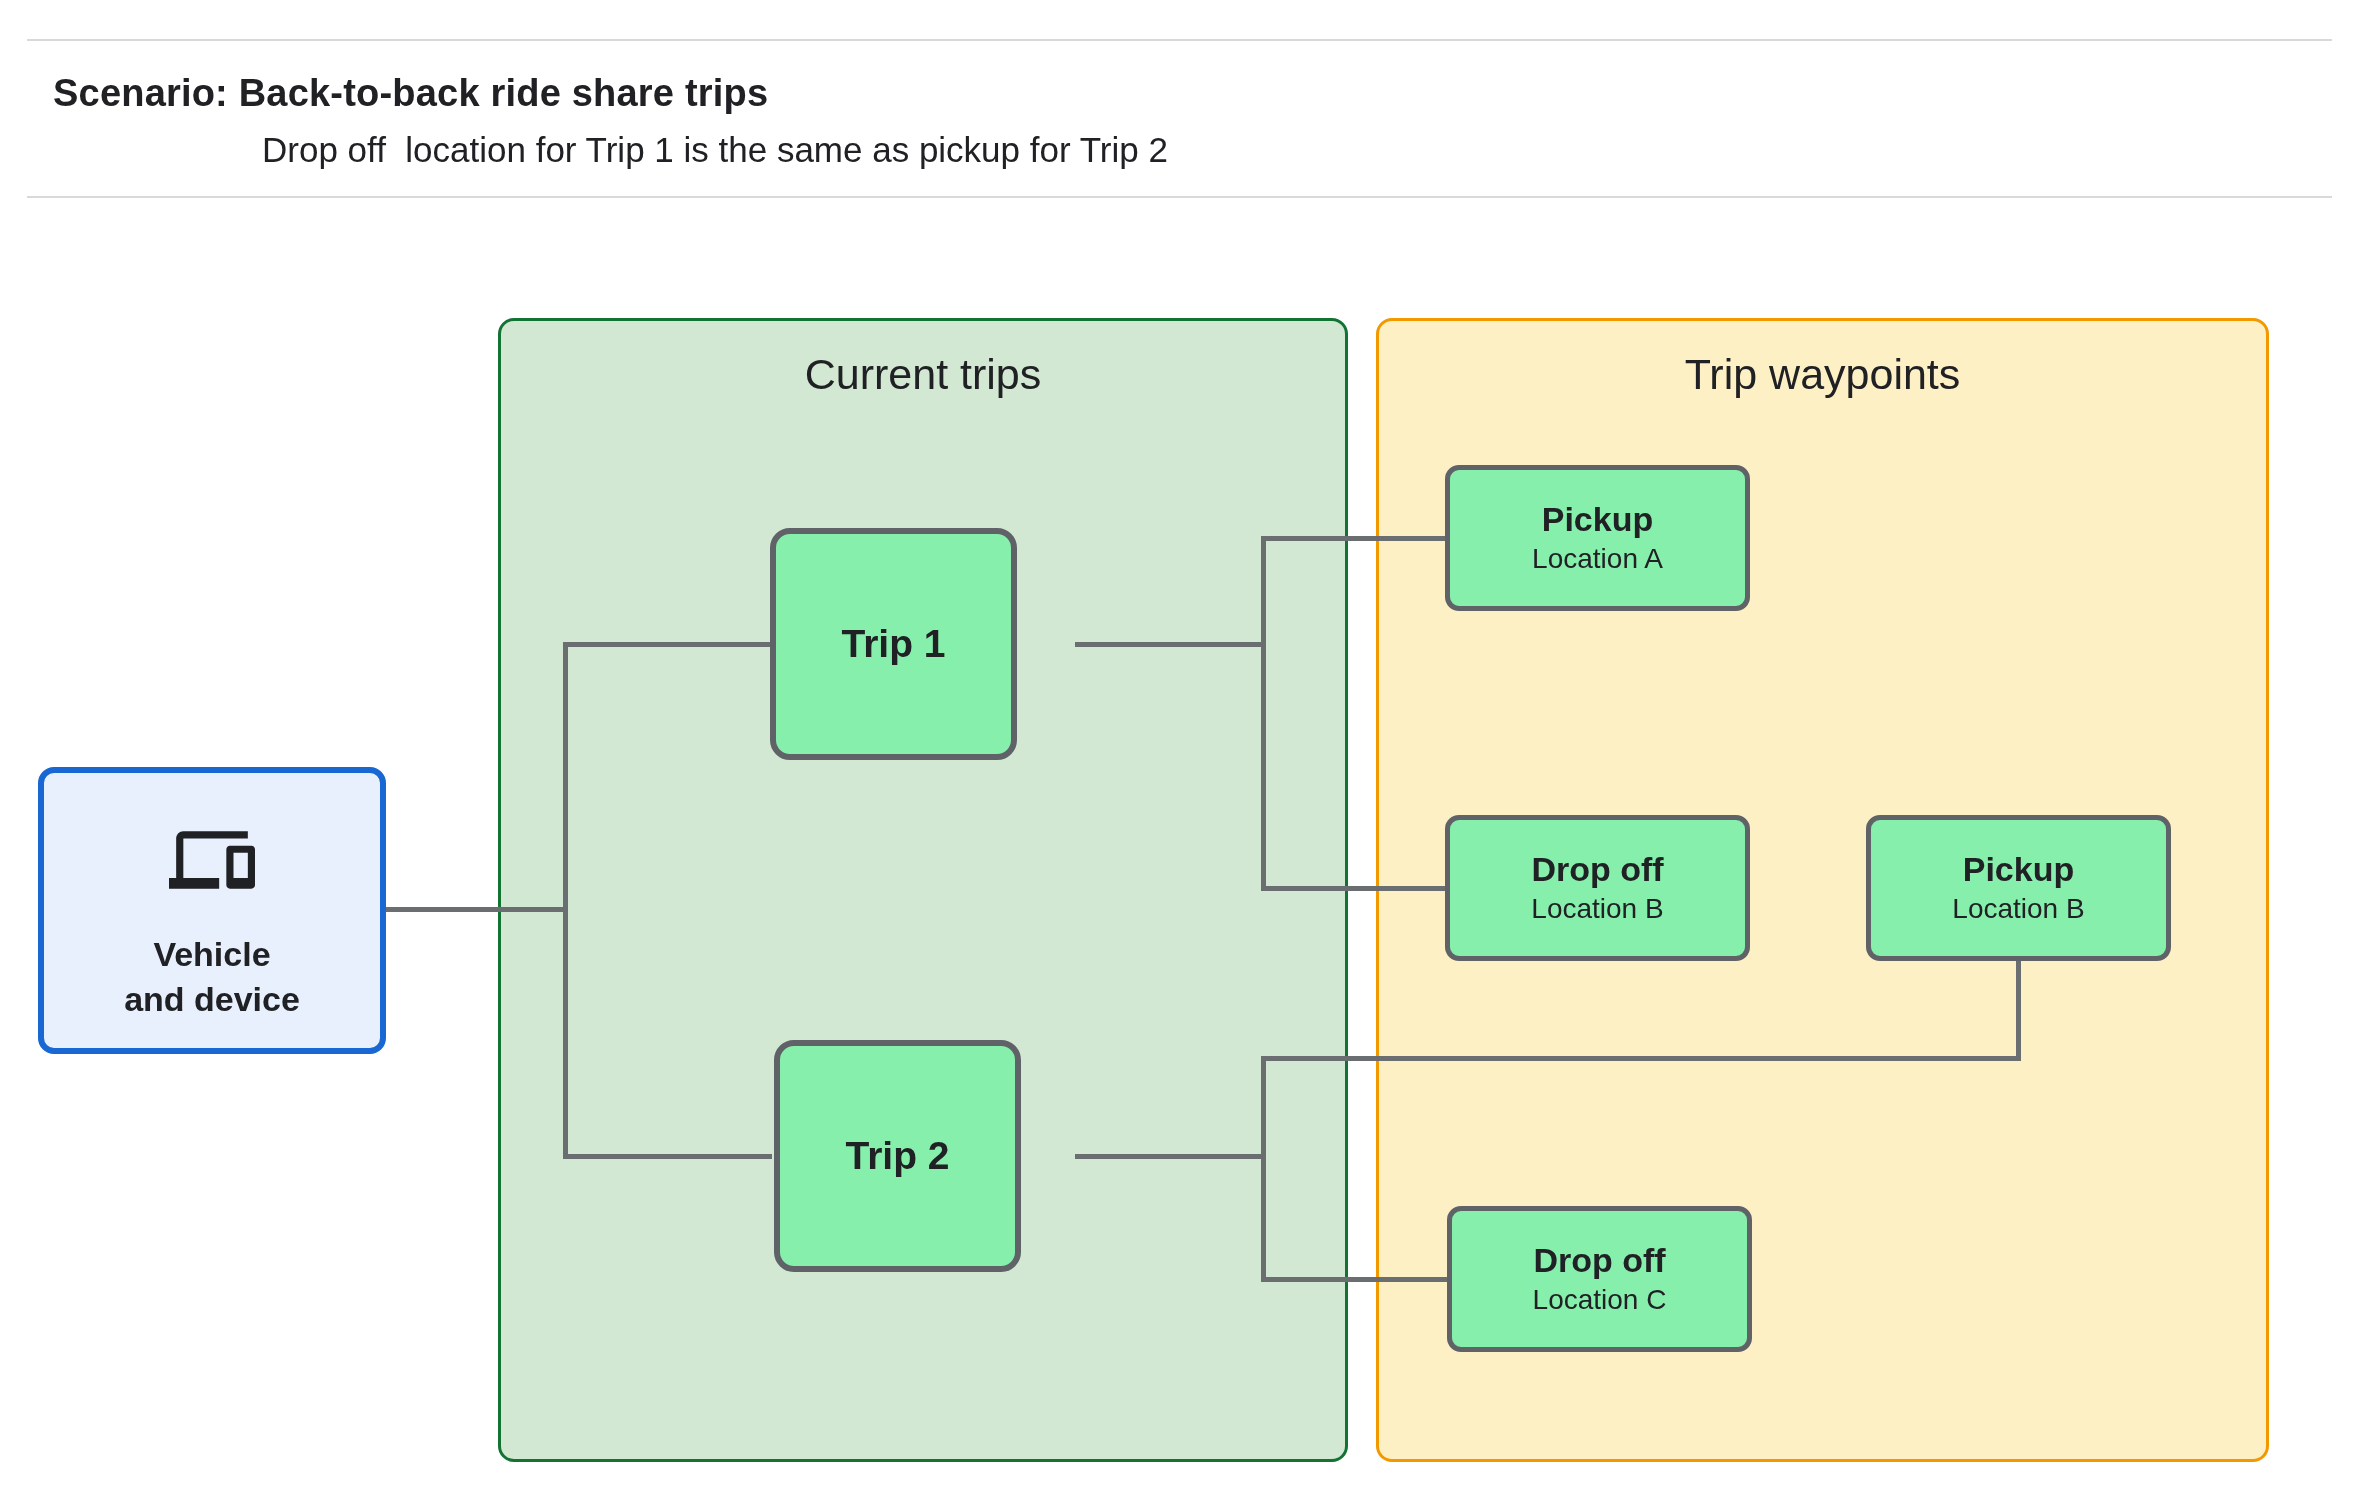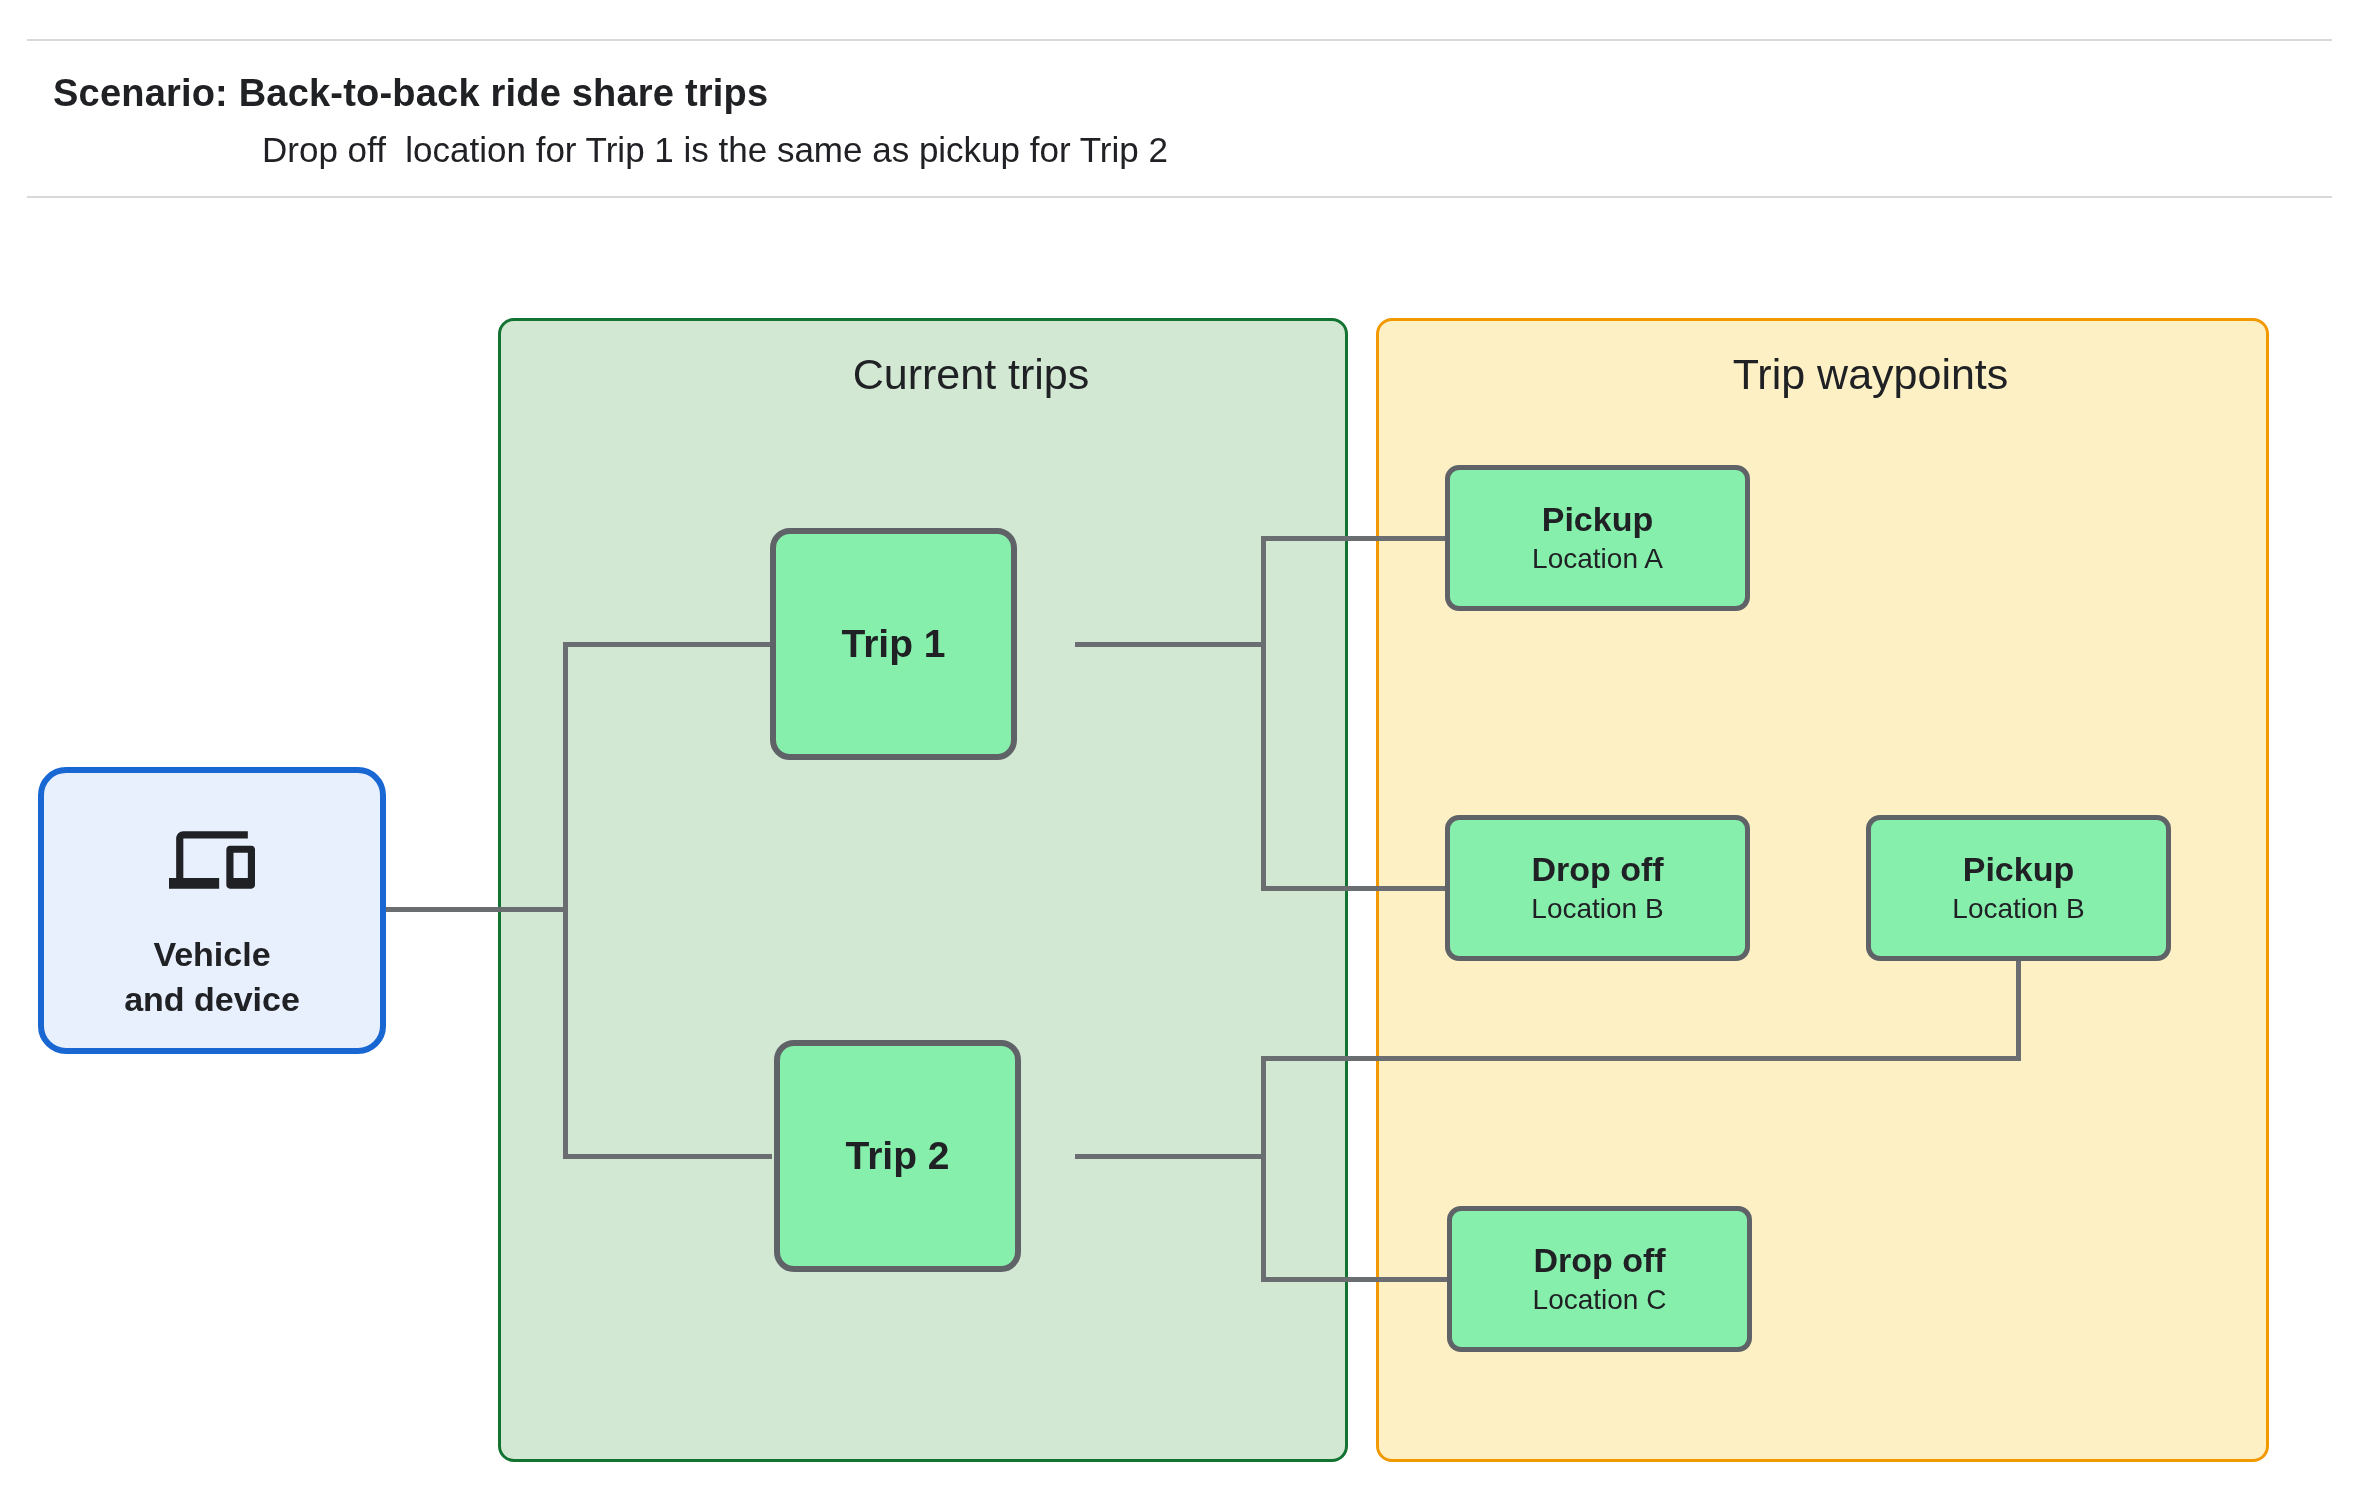--- a/index.html
+++ b/index.html
@@ -21,37 +21,37 @@
   .divider{position:absolute;left:27px;width:2305px;height:2px;background:var(--divider);}
   #divider-top{top:39px;}
   #divider-bottom{top:196px;}
 
   .page-title{position:absolute;left:53px;top:72px;font-size:38px;font-weight:bold;letter-spacing:.2px;}
   .page-subtitle{position:absolute;left:262px;top:130px;font-size:35px;white-space:pre;}
 
   .panel{position:absolute;top:318px;height:1144px;border-radius:16px;}
   .panel.green{left:498px;width:850px;background:var(--green-fill);border:3px solid var(--green-border);}
   .panel.yellow{left:1376px;width:893px;background:var(--yellow-fill);border:3px solid var(--yellow-border);}
-  .panel-title{position:absolute;top:350px;font-size:43px;text-align:center;z-index:3;margin-left:48px;}
+  .panel-title{position:absolute;top:350px;font-size:43px;text-align:center;z-index:3;}
   #title-current-trips{left:498px;width:850px;}
   #title-trip-waypoints{left:1376px;width:893px;}
 
   .hline,.vline{position:absolute;background:var(--line);z-index:1;}
   .hline{height:5px;}
   .vline{width:5px;}
 
   .node{position:absolute;background:#86efac;z-index:2;display:flex;flex-direction:column;align-items:center;justify-content:center;text-align:center;}
   .trip-node{width:247px;height:232px;border:6px solid var(--node-border);border-radius:20px;}
   .trip-label{font-size:39px;font-weight:bold;}
   .wp-node{width:305px;height:146px;border:5px solid var(--node-border);border-radius:14px;}
   .wp-title{font-size:34px;font-weight:bold;line-height:1.25;}
   .wp-sub{font-size:28px;line-height:1.35;}
 
   .vehicle-node{position:absolute;left:38px;top:767px;width:348px;height:287px;background:var(--blue-fill);
-    border:6px solid var(--blue-border);border-radius:28px;z-index:2;}
+    border:6px solid var(--blue-border);border-radius:16px;z-index:2;}
   .vehicle-icon{position:absolute;top:44px;left:50%;transform:translateX(-50%);}
   .vehicle-label{position:absolute;bottom:26px;width:100%;text-align:center;font-size:34px;font-weight:bold;line-height:1.32;}
 
   #trip-1{left:770px;top:528px;}
   #trip-2{left:774px;top:1040px;}
   #wp-pickup-a{left:1445px;top:465px;}
   #wp-dropoff-b{left:1445px;top:815px;}
   #wp-pickup-b{left:1866px;top:815px;}
   #wp-dropoff-c{left:1447px;top:1206px;}
 </style>

